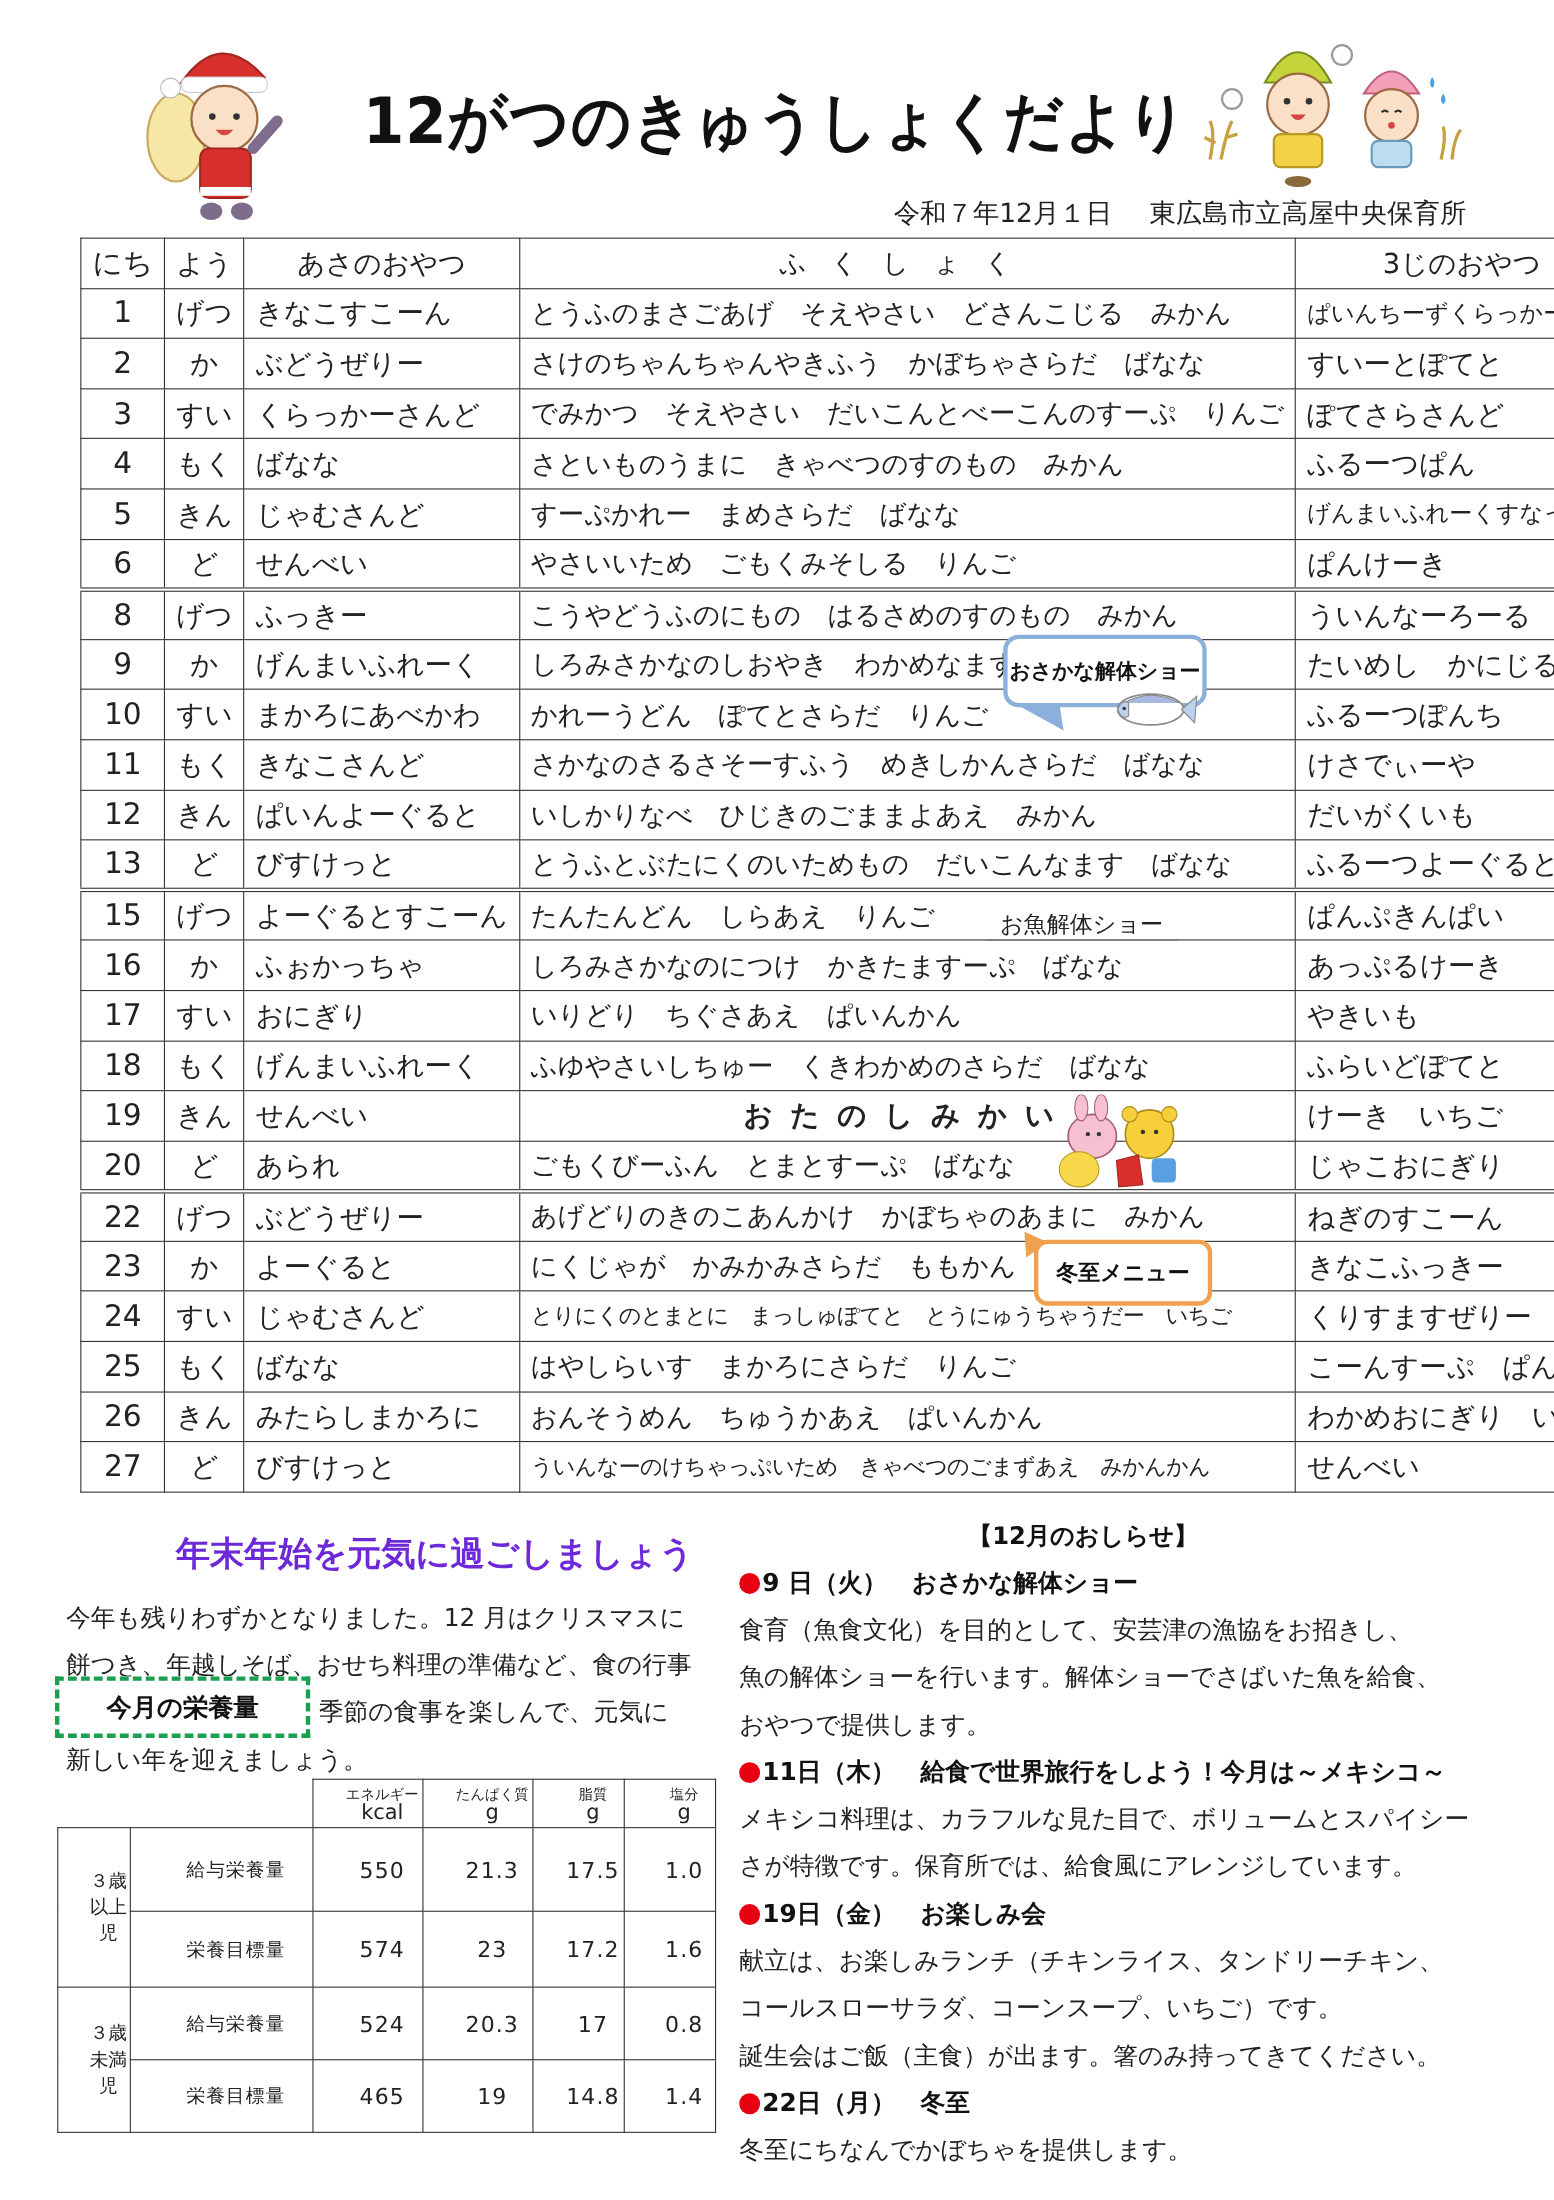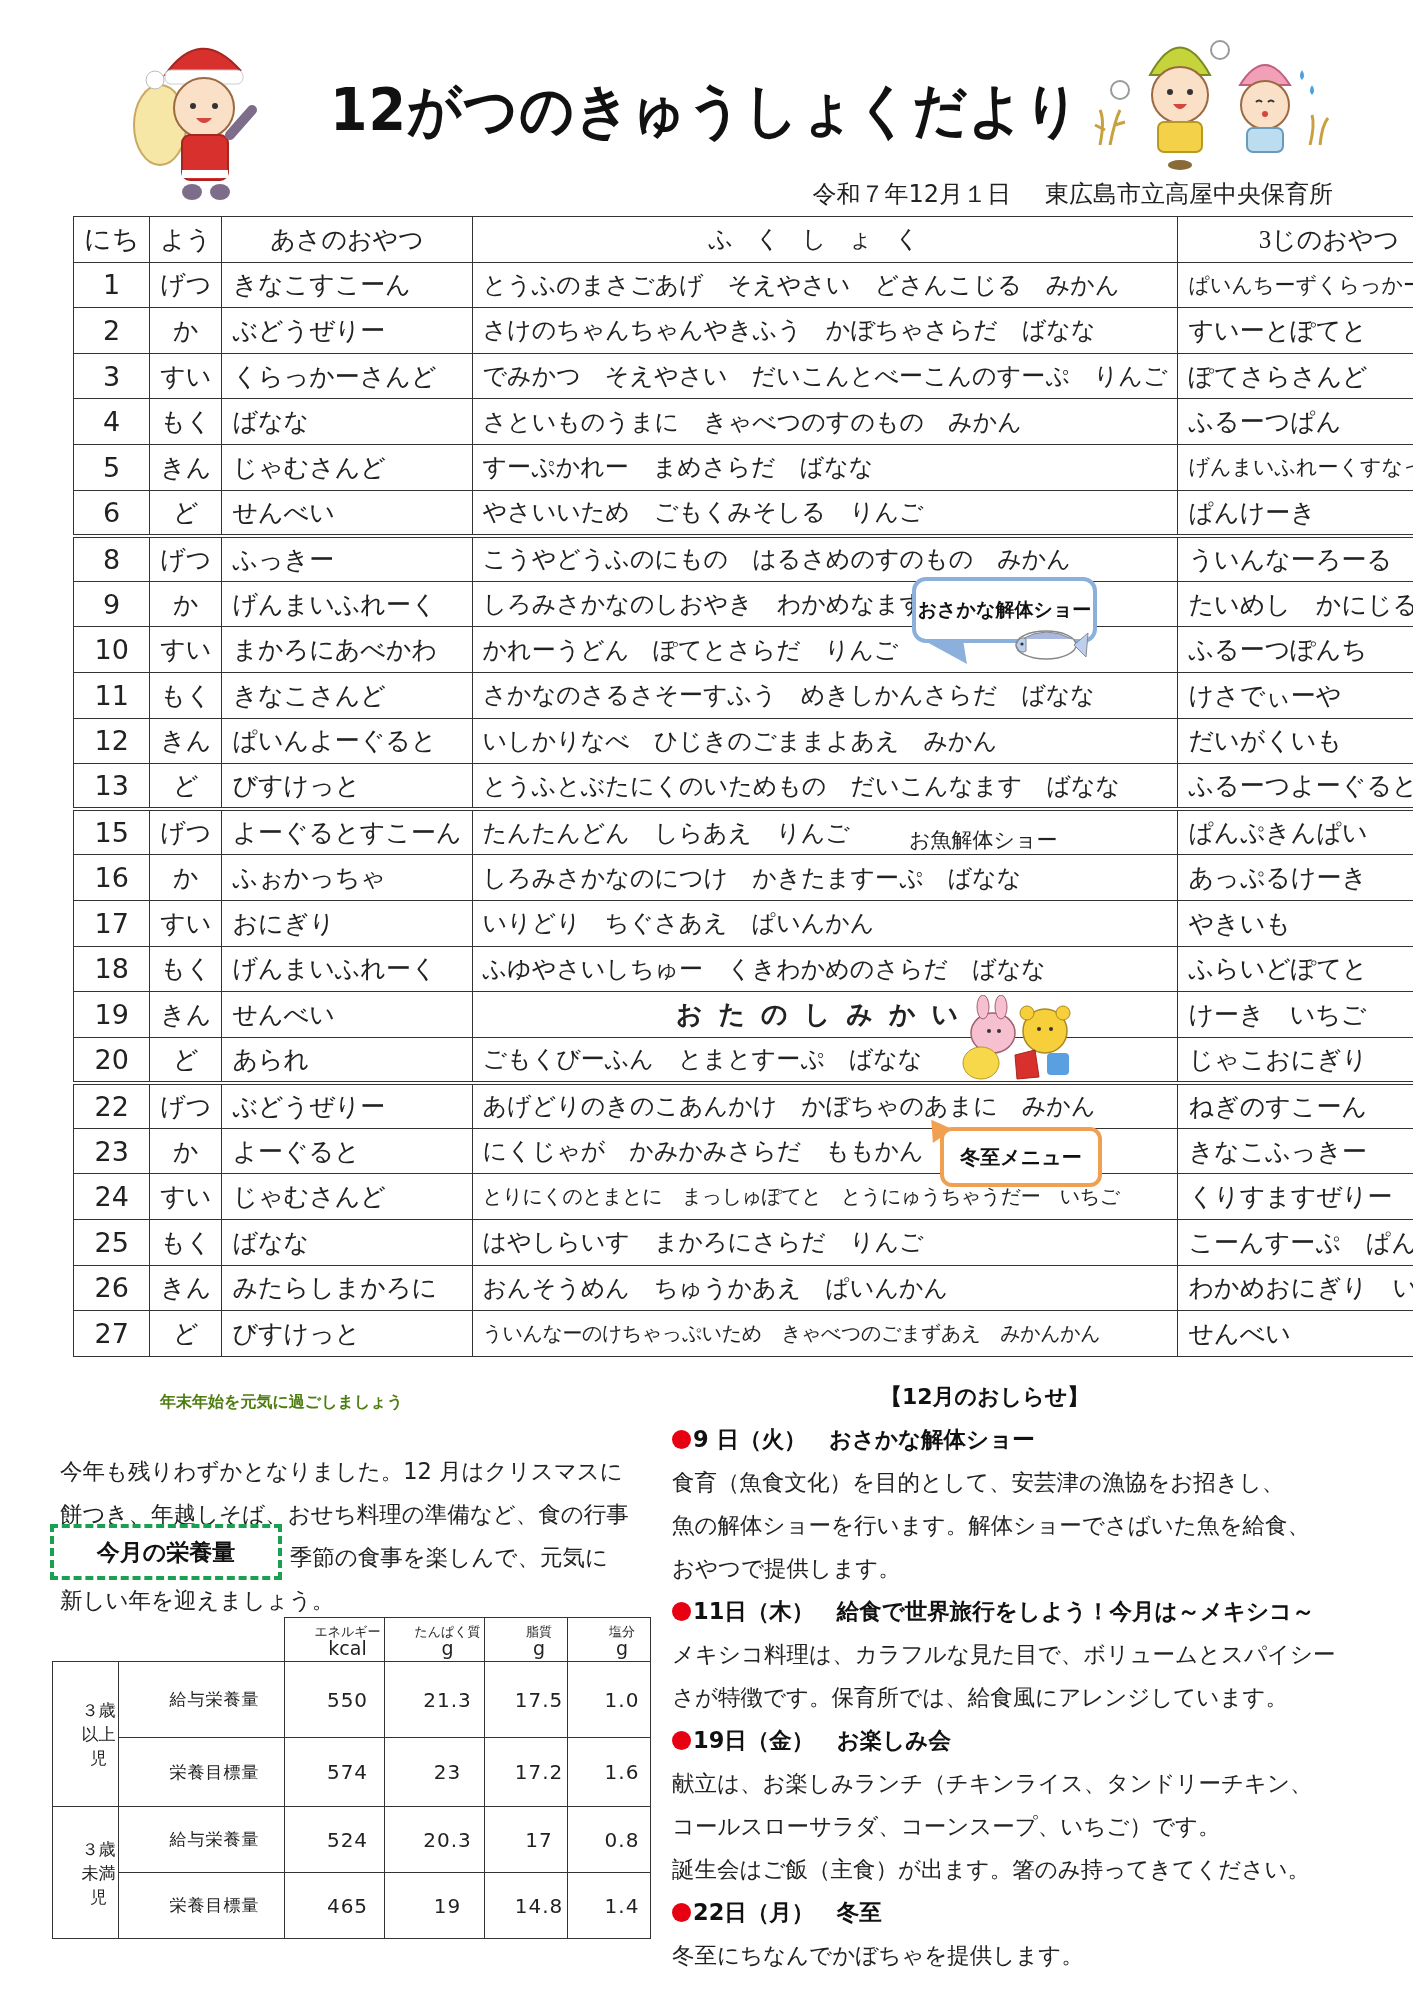--- a/index.html
+++ b/index.html
@@ -11,21 +11,21 @@
   #date-line { right: 80px; top: 178px; font-size: 24px; color: #222; }
   #date-line span + span { margin-left: 34px; }
 
   
   .santa { left: 130px; top: 30px; width: 140px; height: 175px; }
   .kids { left: 1080px; top: 30px; width: 270px; height: 145px; }
 
   
   #menu-table { left: 73px; top: 216px; width: 1273px; border-collapse: collapse; font-size: 25px; }
   #menu-table td, #menu-table th { border: 1.5px solid #333; height: 45.6px; padding: 0 10px; font-weight: normal; white-space: nowrap; overflow: hidden; }
-  #menu-table th { font-size: 25px; font-family: Liberation Serif, serif; }
+  #menu-table th { font-size: 25px; }
   #menu-table .c-day { width: 82px; text-align: center; font-size: 27px; }
   #menu-table .c-dow { width: 85px; text-align: center; }
   #menu-table .c-am { width: 223px; }
   #menu-table .c-lunch { width: 640px; font-size: 24px; }
   #menu-table .c-pm { width: 243px; }
   #menu-table tr.week-start td { border-top: 4px double #333; }
   #menu-table .small { font-size: 21px; }
   #menu-table .xsmall { font-size: 20px; letter-spacing: -0.5px; }
   #menu-table .special { text-align: center; font-weight: bold; letter-spacing: 16px; font-size: 26px; }
   #menu-table th.c-lunch { letter-spacing: 22px; text-align: center; }
@@ -33,21 +33,21 @@
   
   .bubble-fish { left: 912px; top: 577px; width: 185px; height: 66px; border: 4px solid #8cb0dc; border-radius: 14px; background: #fff; display: flex; align-items: center; justify-content: center; font-size: 19px; font-weight: bold; color: #111; }
   .bubble-fish-tail { left: 930px; top: 640px; width: 0; height: 0; border-left: 30px solid transparent; border-right: 10px solid transparent; border-top: 24px solid #8cb0dc; transform: skewX(30deg); }
   .fish { left: 1010px; top: 625px; width: 80px; height: 38px; }
   .fish-label { left: 895px; top: 826px; background: #fff; padding: 0 14px; font-size: 21px; color: #222; border-bottom: 1.5px solid #333; }
   .bears { left: 955px; top: 995px; width: 130px; height: 90px; }
   .bubble-orange { left: 940px; top: 1127px; width: 162px; height: 60px; border: 4px solid #f0a050; border-radius: 12px; background: #fff; display: flex; align-items: center; justify-content: center; font-size: 20px; font-weight: bold; color: #111; }
   .bubble-orange-tail { left: 925px; top: 1118px; width: 0; height: 0; border-left: 12px solid transparent; border-right: 12px solid transparent; border-bottom: 20px solid #f0a050; transform: rotate(-35deg); }
 
   
-  #tips-heading { left: 160px; top: 1392px; font-size: 16px; font-weight: bold; color: #4d7c0f; }
+  #tips-heading { left: 160px; top: 1392px; font-size: 31px; font-weight: bold; color: #6d28d9; }
   #tips-body { left: 60px; top: 1430px; width: 580px; font-size: 22.5px; line-height: 43px; color: #222; margin-top: 20px; }
 
   
   #nut-box { left: 50px; top: 1524px; width: 232px; height: 56px; border: 4px dashed #1aa050; display: flex; align-items: center; justify-content: center; font-size: 23px; font-weight: bold; color: #111; background: #fff; z-index: 2; }
   #nut-table { left: 52px; top: 1617px; border-collapse: collapse; }
   #nut-table td { border: 1.5px solid #333; text-align: center; padding-left: 26px; }
   #nut-table .h { height: 44px; font-size: 13px; line-height: 17px; }
   #nut-table .h .u { font-size: 19px; text-align: center; }
   #nut-table .v { font-size: 20px; height: 66px; letter-spacing: 1px; }
   #nut-table .lbl { font-size: 17px; }

